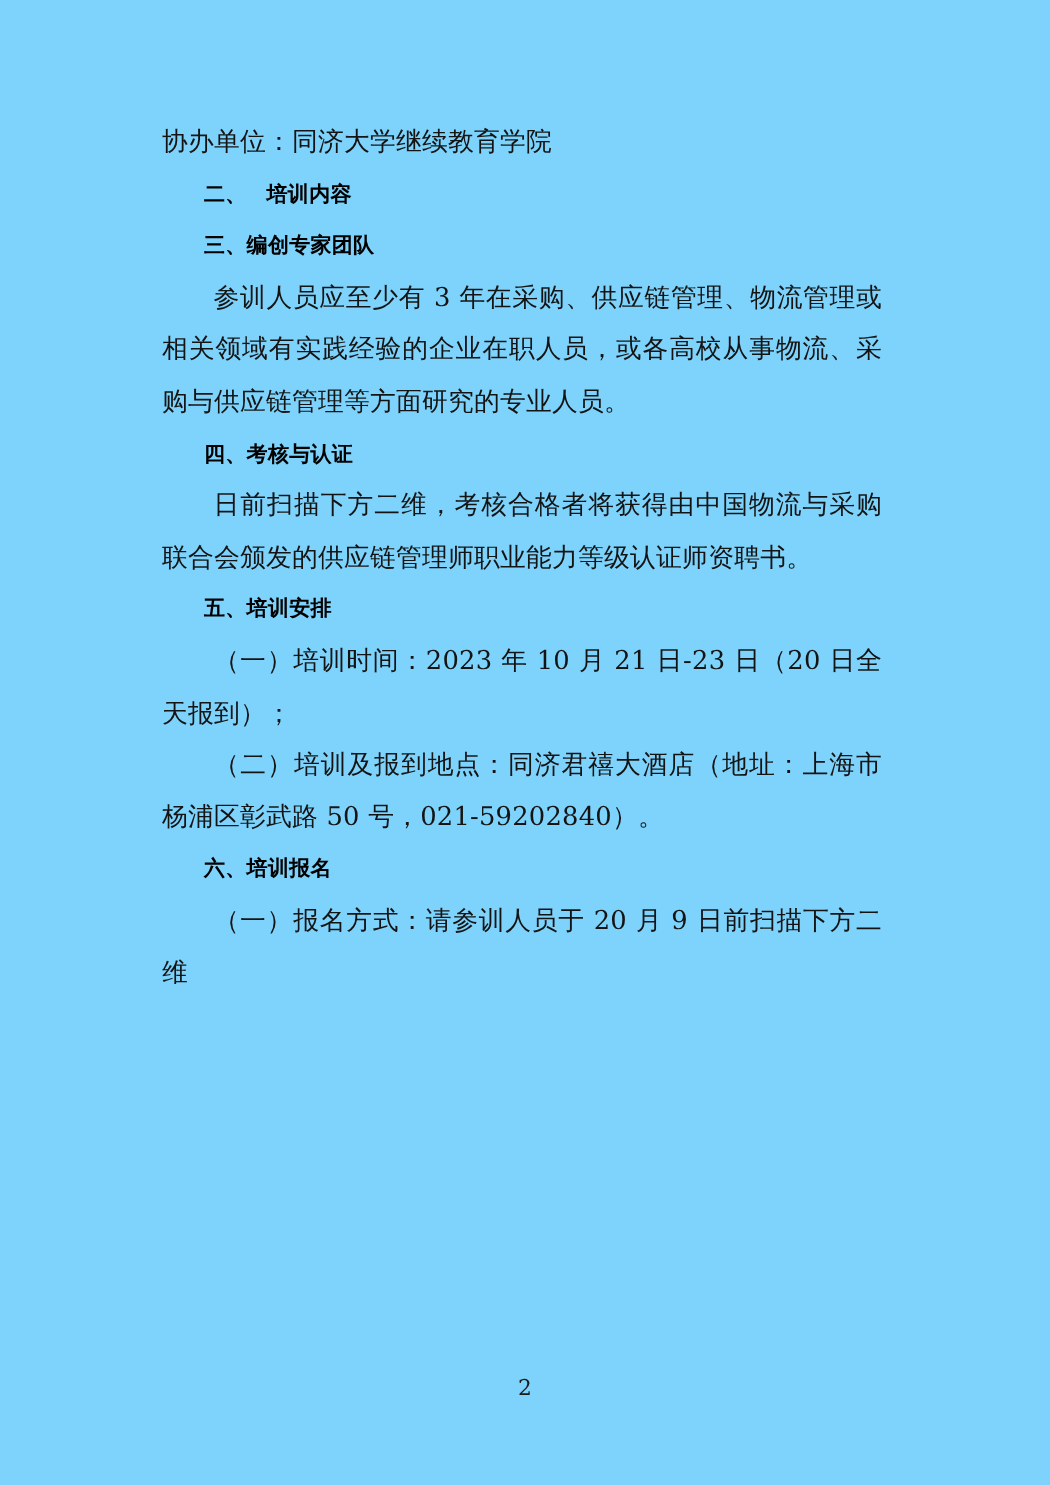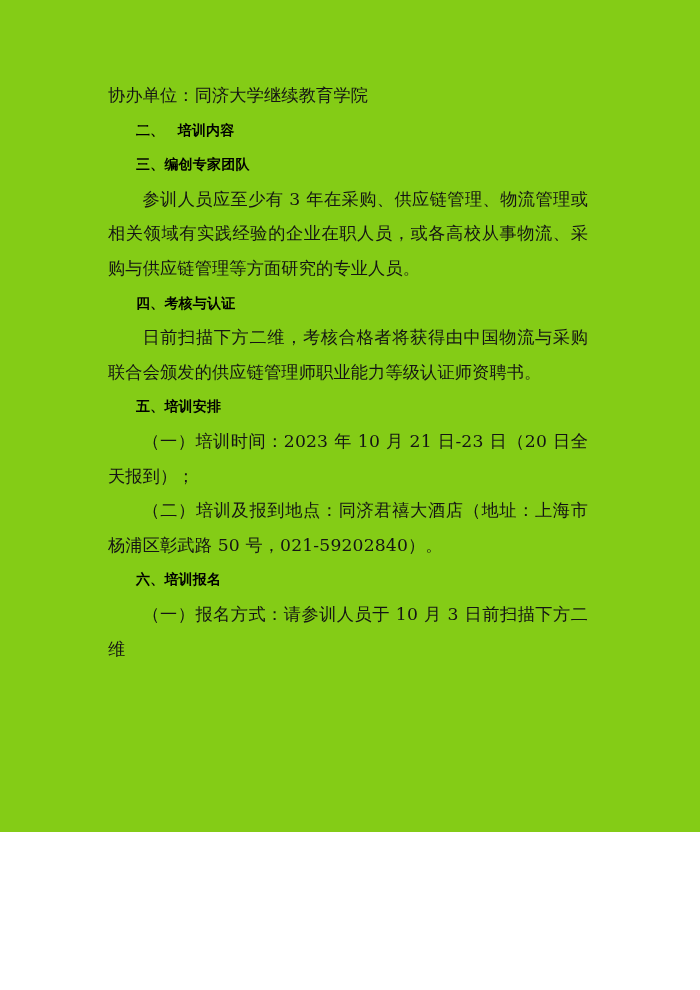--- a/index.html
+++ b/index.html
@@ -7,22 +7,22 @@
     padding: 0;
     background: #ffffff;
   }
   body {
     font-family: "DejaVu Serif", "Liberation Serif", serif;
     color: #000000;
   }
   .page {
     position: relative;
     width: 700px;
-    height: 832px;
-    background: #84cc16;
+    height: 990px;
+    background: #7dd3fc;
     overflow: hidden;
     box-sizing: border-box;
   }
   .content {
     position: absolute;
     left: 108px;
     top: 78px;
     width: 480px;
   }
   
@@ -89,19 +89,19 @@
     <p class="para">日前扫描下方二维，考核合格者将获得由中国物流与采购联合会颁发的供应链管理师职业能力等级认证师资聘书。</p>
 
     <h2 class="heading"><span>五、</span><span>培训安排</span></h2>
 
     <p class="para">（一）培训时间：2023 年 10 月 21 日-23 日（20 日全天报到）；</p>
 
     <p class="para">（二）培训及报到地点：同济君禧大酒店（地址：上海市杨浦区彰武路 50 号，021-59202840）。</p>
 
     <h2 class="heading"><span>六、</span><span>培训报名</span></h2>
 
-    <p class="para">（一）报名方式：请参训人员于 10 月 3 日前扫描下方二维</p>
+    <p class="para">（一）报名方式：请参训人员于 20 月 9 日前扫描下方二维</p>
 
   </div>
 
   <div class="page-number">2</div>
 
 </div>
 
 </body></html>

